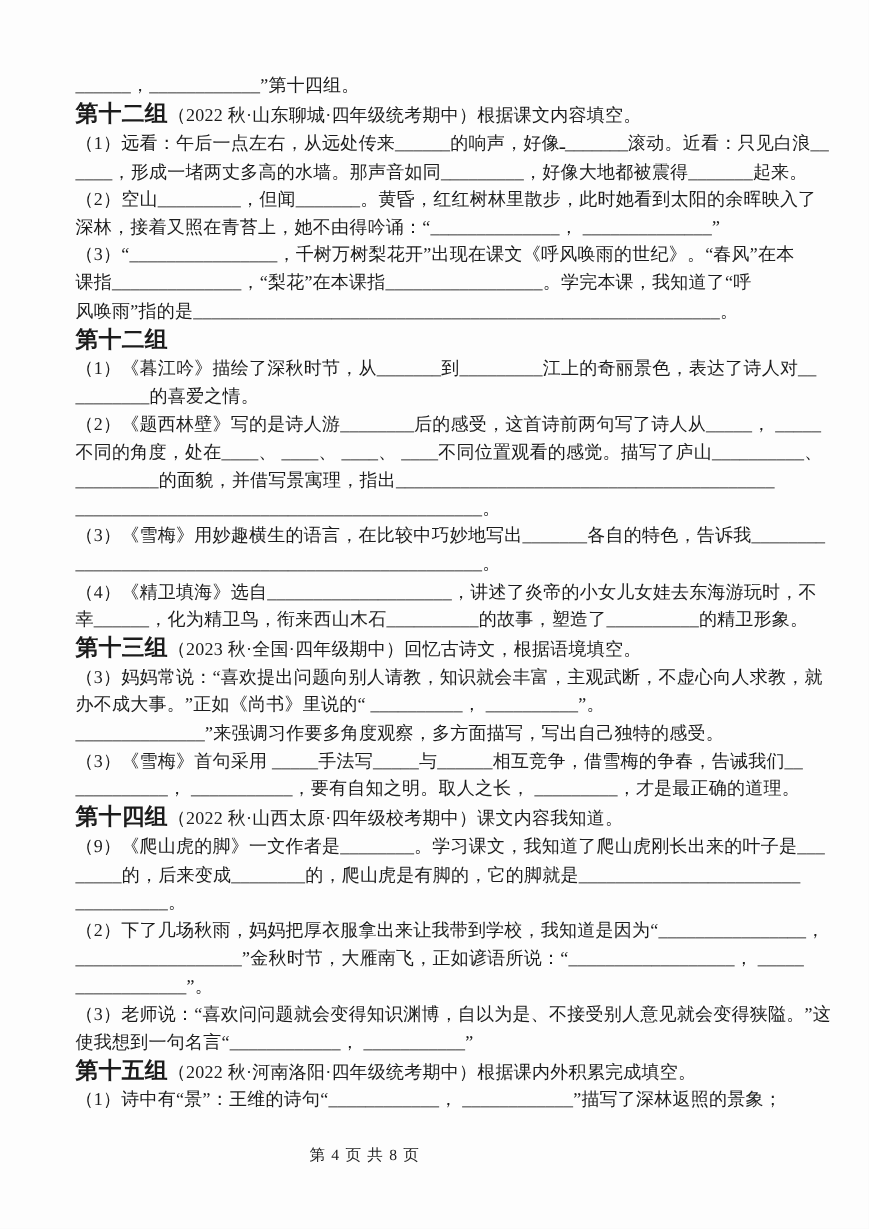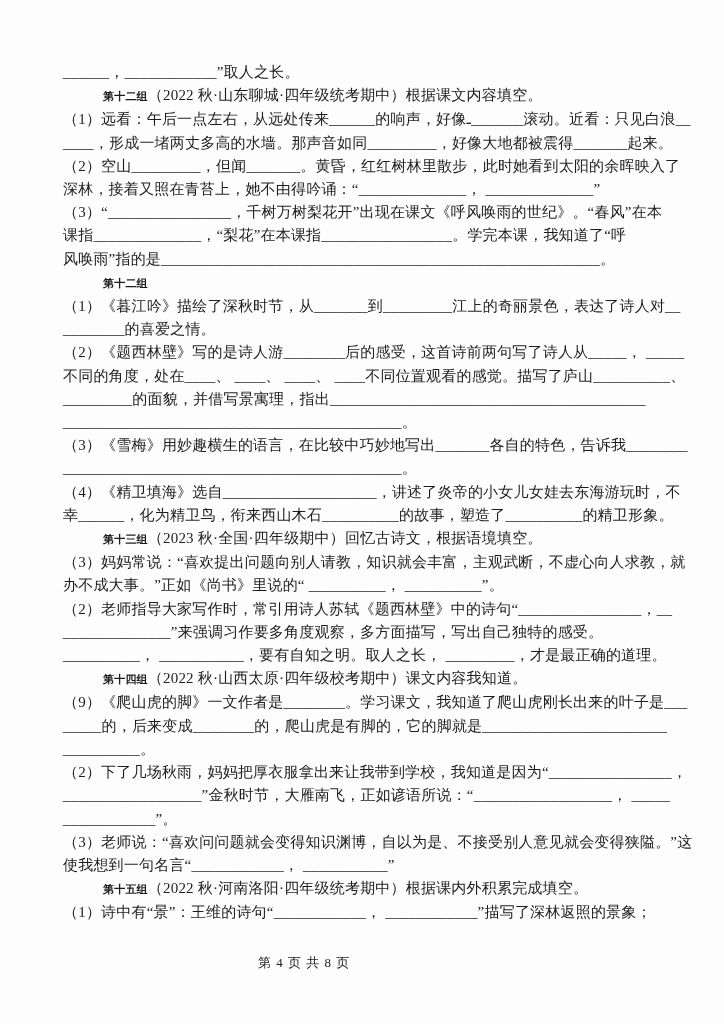--- a/index.html
+++ b/index.html
@@ -25,40 +25,39 @@
   }
   .line {
     font-size: 15px;
     line-height: 23.2px;
     white-space: nowrap;
     letter-spacing: 0.2px;
   }
   .line .head {
     font-family: Liberation Sans, sans-serif;
     font-weight: 700;
-    font-size: 11px;
-    margin-left: 40px;
+    font-size: 19px;
   }
   .footer {
     position: absolute;
     top: 954px;
     left: 0;
     width: 608px;
     text-align: center;
     font-size: 13px;
     color: #222;
     letter-spacing: 1px;
   }
 </style>
 </head>
 <body>
 
 <div class="page">
   <div class="content">
-      <div class="line"><span>______，____________”取人之长。</span></div>
+      <div class="line"><span>______，____________”第十四组。</span></div>
       <div class="line"><span class="head">第十二组</span><span>（2022 秋·山东聊城·四年级统考期中）根据课文内容填空。</span></div>
       <div class="line"><span>（1）远看：午后一点左右，从远处传来______的响声，好像ـ_______滚动。近看：只见白浪__</span></div>
       <div class="line"><span>____，形成一堵两丈多高的水墙。那声音如同_________，好像大地都被震得_______起来。</span></div>
       <div class="line"><span>（2）空山_________，但闻_______。黄昏，红红树林里散步，此时她看到太阳的余晖映入了</span></div>
       <div class="line"><span>深林，接着又照在青苔上，她不由得吟诵：“______________， ______________”</span></div>
       <div class="line"><span>（3）“________________，千树万树梨花开”出现在课文《呼风唤雨的世纪》。“春风”在本</span></div>
       <div class="line"><span>课指______________，“梨花”在本课指_________________。学完本课，我知道了“呼</span></div>
       <div class="line"><span>风唤雨”指的是_________________________________________________________。</span></div>
       <div class="line"><span class="head">第十二组</span><span></span></div>
       <div class="line"><span>（1）《暮江吟》描绘了深秋时节，从_______到_________江上的奇丽景色，表达了诗人对__</span></div>
@@ -67,22 +66,22 @@
       <div class="line"><span>不同的角度，处在____、 ____、 ____、 ____不同位置观看的感觉。描写了庐山__________、</span></div>
       <div class="line"><span>_________的面貌，并借写景寓理，指出_________________________________________</span></div>
       <div class="line"><span>____________________________________________。</span></div>
       <div class="line"><span>（3）《雪梅》用妙趣横生的语言，在比较中巧妙地写出_______各自的特色，告诉我________</span></div>
       <div class="line"><span>____________________________________________。</span></div>
       <div class="line"><span>（4）《精卫填海》选自____________________，讲述了炎帝的小女儿女娃去东海游玩时，不</span></div>
       <div class="line"><span>幸______，化为精卫鸟，衔来西山木石__________的故事，塑造了__________的精卫形象。</span></div>
       <div class="line"><span class="head">第十三组</span><span>（2023 秋·全国·四年级期中）回忆古诗文，根据语境填空。</span></div>
       <div class="line"><span>（3）妈妈常说：“喜欢提出问题向别人请教，知识就会丰富，主观武断，不虚心向人求教，就</span></div>
       <div class="line"><span>办不成大事。”正如《尚书》里说的“ __________， __________”。</span></div>
-      <div class="line"><span>（2）老师指导大家写作时，常引用诗人苏轼《题西林壁》中的诗句“________________，__</span></div>
       <div class="line"><span>______________”来强调习作要多角度观察，多方面描写，写出自己独特的感受。</span></div>
+      <div class="line"><span>（3）《雪梅》首句采用 _____手法写_____与______相互竞争，借雪梅的争春，告诫我们__</span></div>
       <div class="line"><span>__________， ___________，要有自知之明。取人之长， _________，才是最正确的道理。</span></div>
       <div class="line"><span class="head">第十四组</span><span>（2022 秋·山西太原·四年级校考期中）课文内容我知道。</span></div>
       <div class="line"><span>（9）《爬山虎的脚》一文作者是________。学习课文，我知道了爬山虎刚长出来的叶子是___</span></div>
       <div class="line"><span>_____的，后来变成________的，爬山虎是有脚的，它的脚就是________________________</span></div>
       <div class="line"><span>__________。</span></div>
       <div class="line"><span>（2）下了几场秋雨，妈妈把厚衣服拿出来让我带到学校，我知道是因为“________________，</span></div>
       <div class="line"><span>__________________”金秋时节，大雁南飞，正如谚语所说：“__________________， _____</span></div>
       <div class="line"><span>____________”。</span></div>
       <div class="line"><span>（3）老师说：“喜欢问问题就会变得知识渊博，自以为是、不接受别人意见就会变得狭隘。”这</span></div>
       <div class="line"><span>使我想到一句名言“____________， ___________”</span></div>

